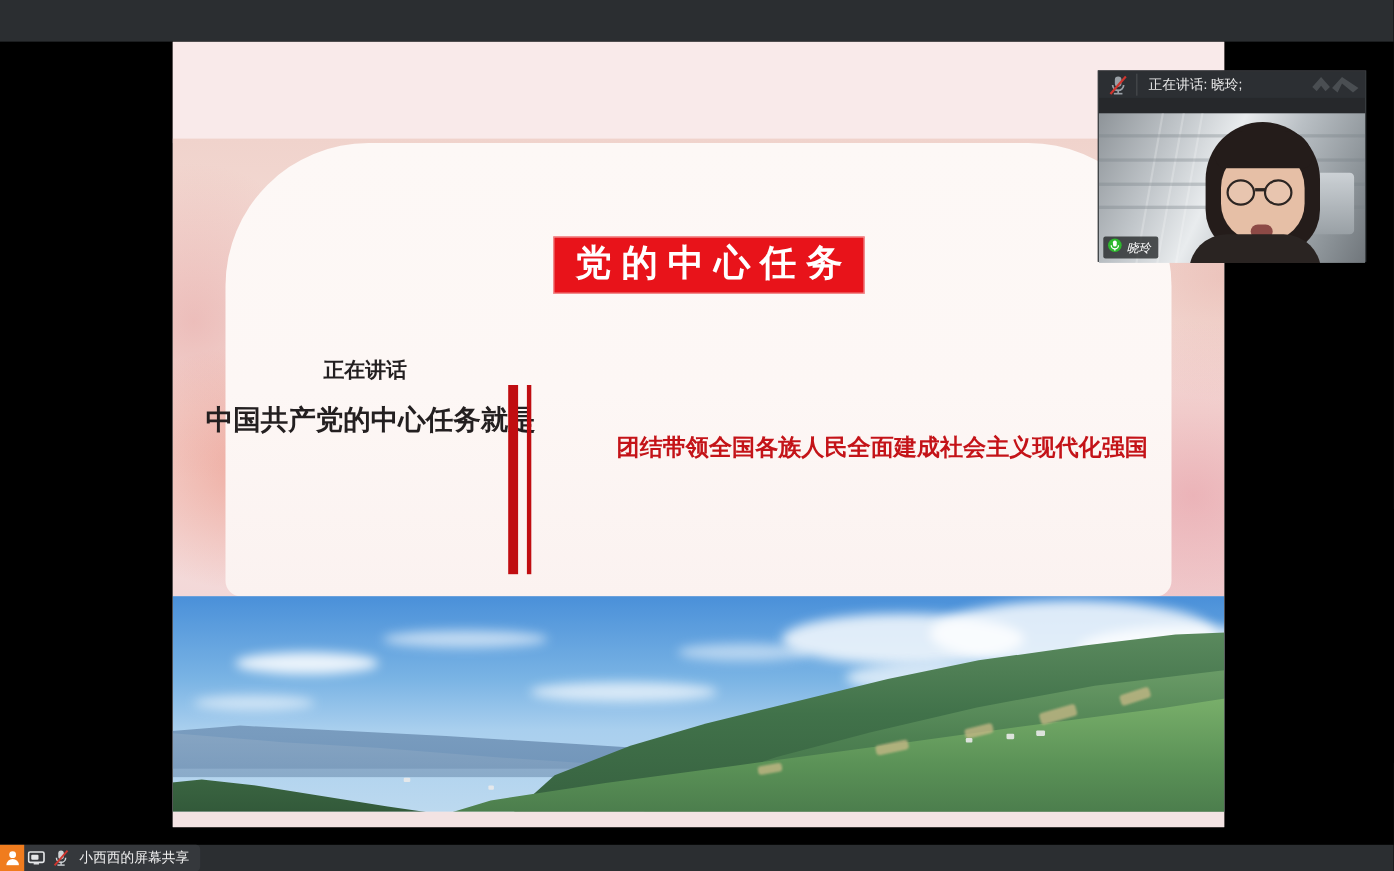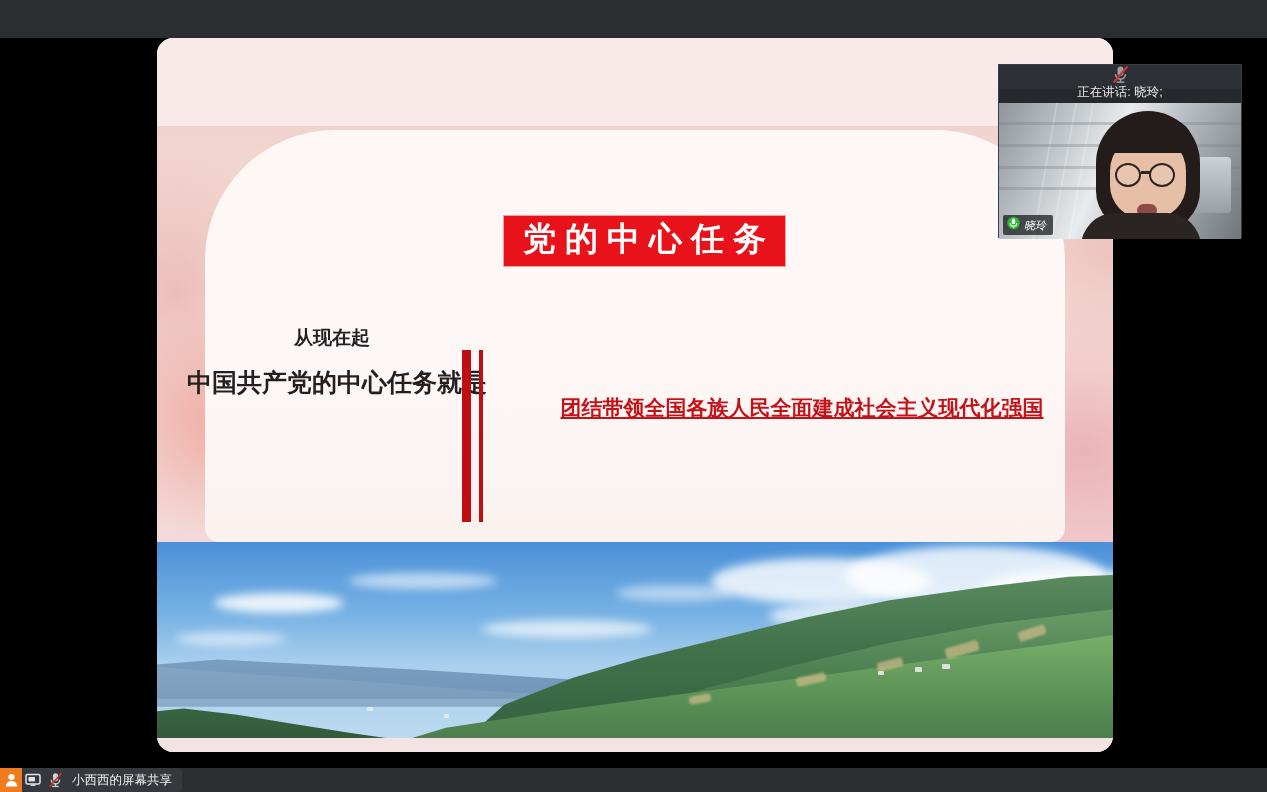--- a/index.html
+++ b/index.html
@@ -21,21 +21,20 @@
   .stage {
     position:absolute; left:0; top:38px; width:1267px; height:730px;
     background:#000;
   }
 
   
   .slide {
     position:absolute; left:157px; top:0px; width:956px; height:714px;
     background:#f7e9e9;
     overflow:hidden;
-    border-radius:16px;
   }
   
   .slide-top-band {
     position:absolute; left:0; top:0; width:100%; height:92px;
     background:#f9eaea;
   }
   
   .slide-body {
     position:absolute; left:0; top:88px; width:100%; height:416px;
     background:
@@ -101,21 +100,21 @@
     position:absolute; left:17px; top:0; width:4px; height:172px;
     background:#c00d11;
   }
 
   .right-col {
     position:absolute; left:345px; top:98px; width:600px;
     text-align:center;
   }
   .right-col .stmt-line {
     font-size:21px; font-weight:bold; color:#c41318;
-    line-height:43px; white-space:nowrap;text-decoration:underline;
+    line-height:43px; white-space:nowrap;
   }
 
   
   .photo {
     position:absolute; left:0; top:504px; width:100%; height:196px;
     overflow:hidden;
     background:linear-gradient(180deg,#4a90d9 0%,#79b3e4 38%,#a9cfee 62%,#bcd9ef 100%);
   }
   .sky-cloud { position:absolute; background:rgba(255,255,255,.85); border-radius:50%; filter:blur(5px); }
   .c1 { left:6%;  top:26%; width:130px; height:20px; }
@@ -188,21 +187,21 @@
 
   
   .video-panel {
     position:absolute; left:998px; top:64px; width:244px; height:174px;
     background:#26282b;
     border:1px solid #3a3d41;
   }
   .vp-header {
     position:absolute; left:0; top:0; width:100%; height:24px;
     background:#2c2f33;
-    display:flex; align-items:center;flex-direction:column;
+    display:flex; align-items:center;
   }
   .vp-mic-muted {
     position:relative; width:34px; height:38px;
     display:flex; align-items:center; justify-content:center;
   }
   .vp-divider {
     width:1px; height:20px; background:#4a4d51; margin-right:10px;
   }
   .vp-title {
     font-size:12.5px; color:#e8e8e8; white-space:nowrap;
@@ -314,21 +313,21 @@
       <div class="slide-card"></div>
       <div class="corner-triangle"></div>
 
       <div class="title-banner">
         <div class="title-text">党的中心任务</div>
       </div>
 
       <div class="content-row">
 
         <div class="left-col">
-          <div class="lead-line">从现在起</div>
+          <div class="lead-line">正在讲话</div>
           <div class="lead-line wide">中国共产党的中心任务就是</div>
         </div>
 
         <div class="divider">
           <div class="bar-thick"></div>
           <div class="bar-thin"></div>
         </div>
 
         <div class="right-col">
           <div class="stmt-line">团结带领全国各族人民全面建成社会主义现代化强国</div>

